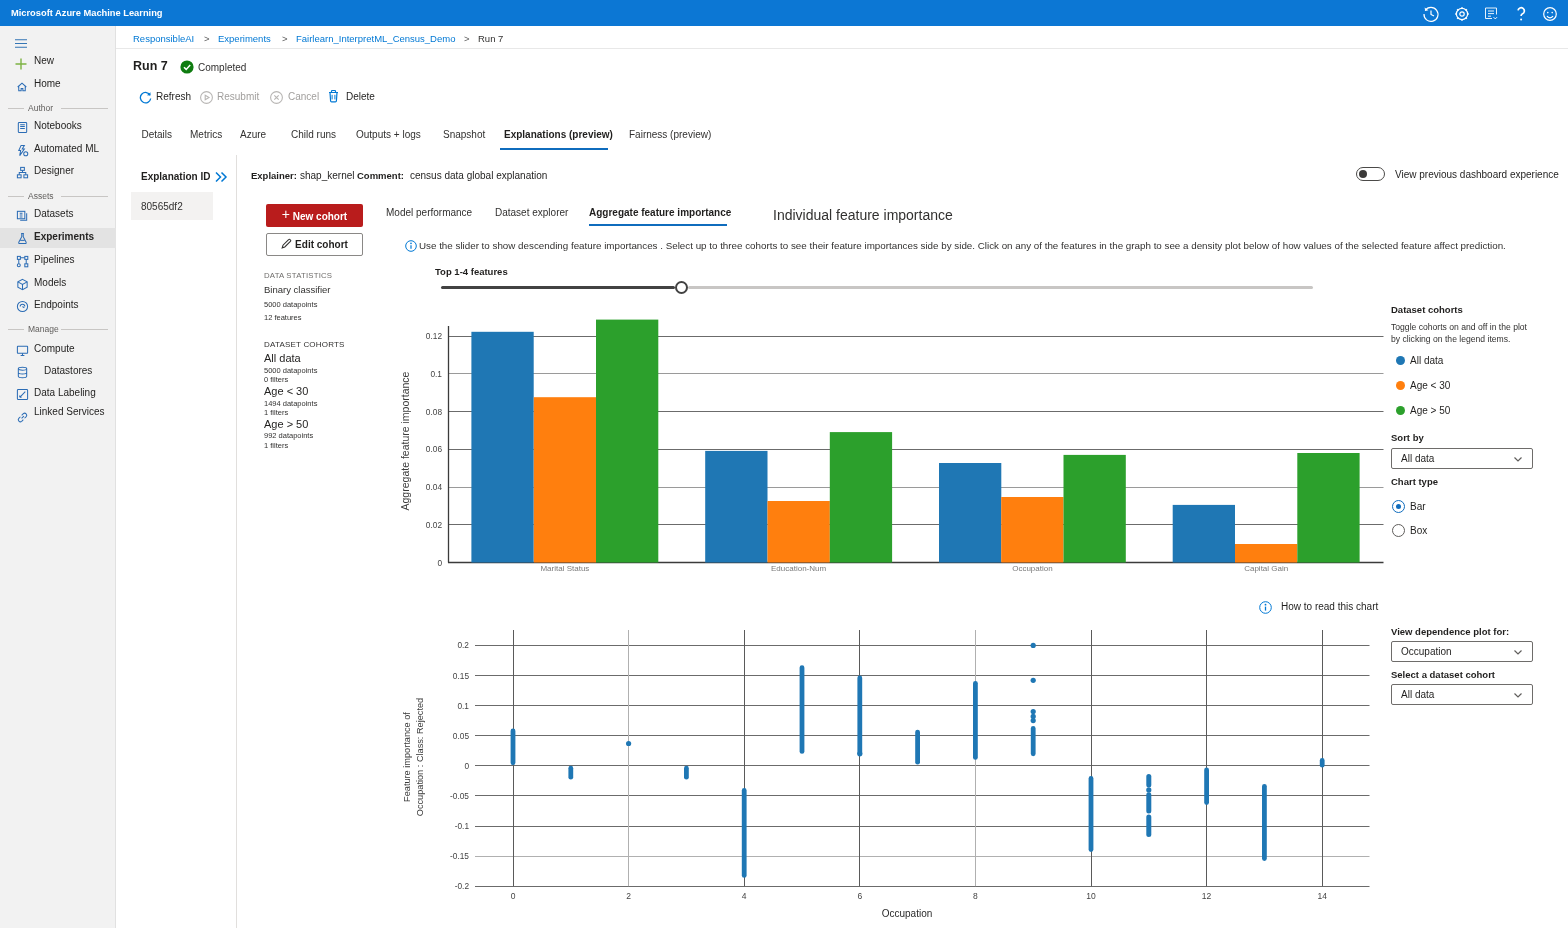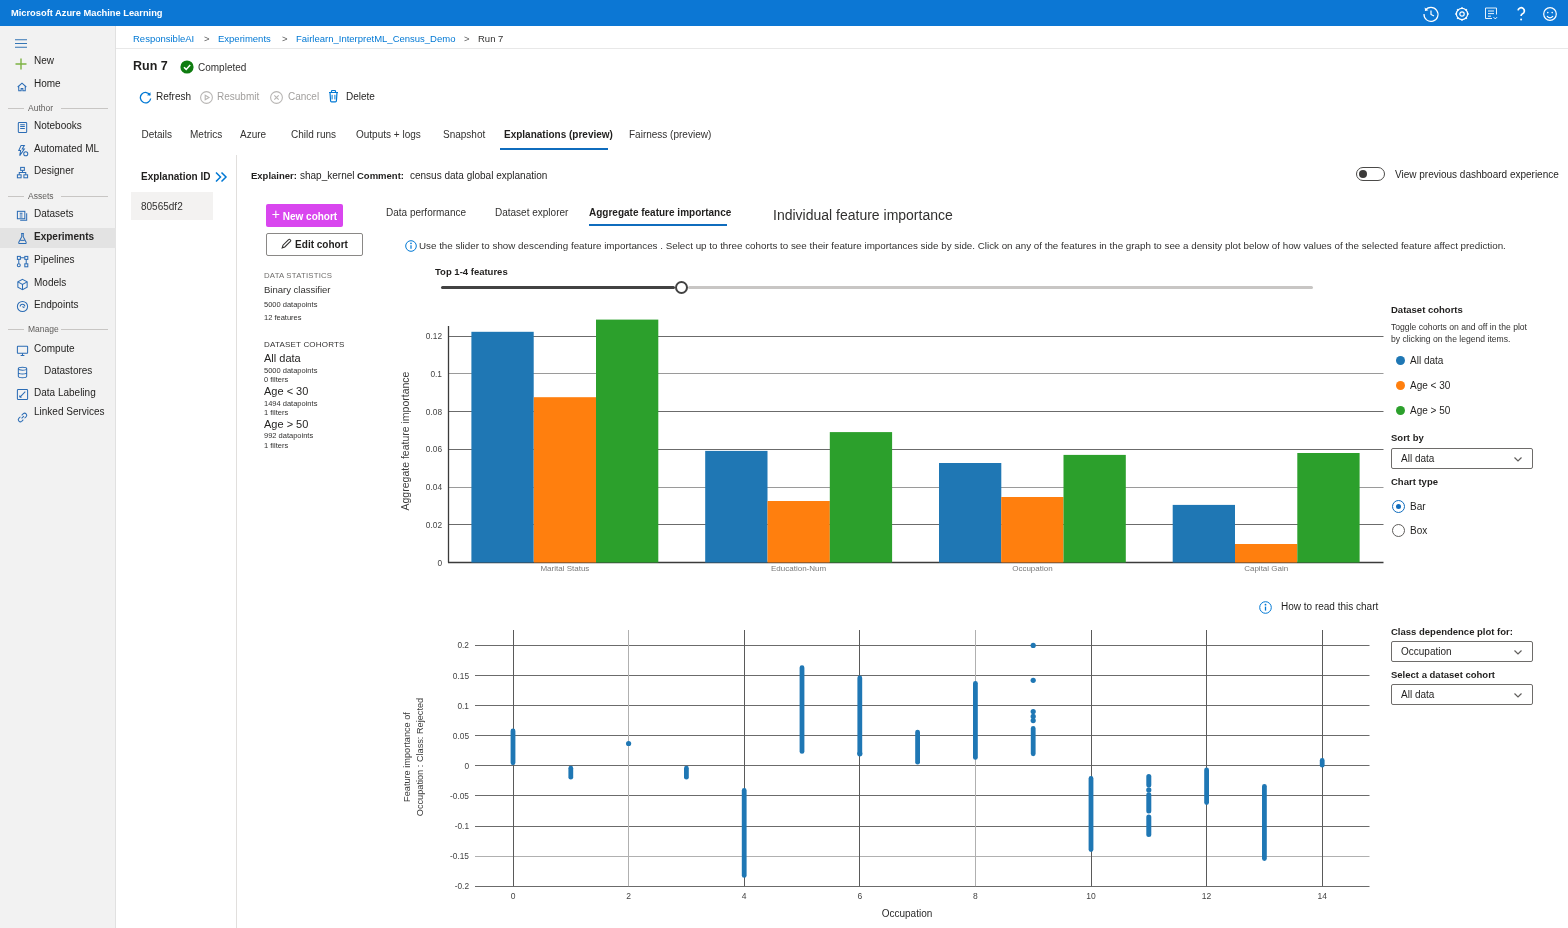--- a/index.html
+++ b/index.html
@@ -343,28 +343,28 @@
 <div class="abs b" style="left:251px;top:170px;font-size:9.5px;color:#201f1e;">Explainer:</div>
 <div class="abs" style="left:300px;top:170px;font-size:10px;color:#201f1e;">shap_kernel</div>
 <div class="abs b" style="left:357px;top:170px;font-size:9.5px;color:#201f1e;">Comment:</div>
 <div class="abs" style="left:410px;top:170px;font-size:10px;color:#201f1e;">census data global explanation</div>
 
 <div class="abs" style="left:1356px;top:167px;width:29px;height:14px;border:1px solid #4b4a48;border-radius:7px;background:#fff;">
   <div style="position:absolute;left:2px;top:2px;width:8px;height:8px;border-radius:50%;background:#3b3a39;"></div>
 </div>
 <div class="abs" style="left:1395px;top:169px;font-size:10px;color:#201f1e;white-space:nowrap;">View previous dashboard experience</div>
 
-<div class="abs" style="left:266px;top:204px;width:77px;height:23px;background:#d946ef;border-radius:2px;color:#fff;font-size:10px;font-weight:bold;text-align:center;line-height:23px;">
+<div class="abs" style="left:266px;top:204px;width:97px;height:23px;background:#b91c1c;border-radius:2px;color:#fff;font-size:10px;font-weight:bold;text-align:center;line-height:23px;">
 <span style="position:relative;top:-1px;font-weight:normal;font-size:14px;">+</span> New cohort</div>
 <div class="abs" style="left:266px;top:233px;width:97px;height:23px;background:#fff;border:1px solid #8a8886;border-radius:2px;color:#201f1e;font-size:10px;font-weight:bold;text-align:center;line-height:21px;">
 <svg width="11" height="11" viewBox="0 0 11 11" style="vertical-align:-1px;margin-right:3px;" fill="none" stroke="#323130" stroke-width="1.1">
       <path d="M1.2 9.8 L2 7.2 L7.6 1.6 a1.1 1.1 0 0 1 1.6 0 l.2 .2 a1.1 1.1 0 0 1 0 1.6 L3.8 9 Z"></path>
     </svg>Edit cohort</div>
 
-<div class="abs" style="left:386px;top:207px;font-size:10px;color:#323130;">Data performance</div>
+<div class="abs" style="left:386px;top:207px;font-size:10px;color:#323130;">Model performance</div>
 <div class="abs" style="left:495px;top:207px;font-size:10px;color:#323130;">Dataset explorer</div>
 <div class="abs" style="left:589px;top:207px;font-size:10px;font-weight:bold;color:#201f1e;">Aggregate feature importance</div>
 <div class="abs" style="left:773px;top:207px;font-size:14px;color:#323130;">Individual feature importance</div>
 <div class="abs" style="left:589px;top:224px;width:138px;height:2px;background:#0f6cbd;"></div>
 
 <div class="abs" style="left:405px;top:238px;">
   <svg width="12" height="12" viewBox="0 0 12 12" fill="none">
       <circle cx="6" cy="6" r="5.3" stroke="#0078d4" stroke-width="1"></circle>
       <circle cx="6" cy="3.4" r=".8" fill="#0078d4"></circle>
       <path d="M6 5.2 V8.8" stroke="#0078d4" stroke-width="1.2"></path>
@@ -416,21 +416,21 @@
 
 <div class="abs" style="left:1259px;top:600px;">
   <svg width="13" height="13" viewBox="0 0 13 13" fill="none">
       <circle cx="6.5" cy="6.5" r="5.8" stroke="#0078d4" stroke-width="1"></circle>
       <circle cx="6.5" cy="3.7" r=".9" fill="#0078d4"></circle>
       <path d="M6.5 5.6 V9.6" stroke="#0078d4" stroke-width="1.3"></path>
     </svg>
 </div>
 <div class="abs" style="left:1281px;top:601px;font-size:10px;color:#201f1e;">How to read this chart</div>
 
-<div class="panelh" style="left:1391px;top:626px;">Class dependence plot for:</div>
+<div class="panelh" style="left:1391px;top:626px;">View dependence plot for:</div>
 <div class="ddl" style="left:1391px;top:641px;">Occupation
   <svg class="chev" width="12" height="12" viewBox="0 0 12 12" fill="none" stroke="#605e5c" stroke-width="1.2">
       <path d="M2.5 4.5 L6 8 L9.5 4.5"></path>
     </svg>
 </div>
 <div class="panelh" style="left:1391px;top:669px;">Select a dataset cohort</div>
 <div class="ddl" style="left:1391px;top:684px;">All data
   <svg class="chev" width="12" height="12" viewBox="0 0 12 12" fill="none" stroke="#605e5c" stroke-width="1.2">
       <path d="M2.5 4.5 L6 8 L9.5 4.5"></path>
     </svg>

